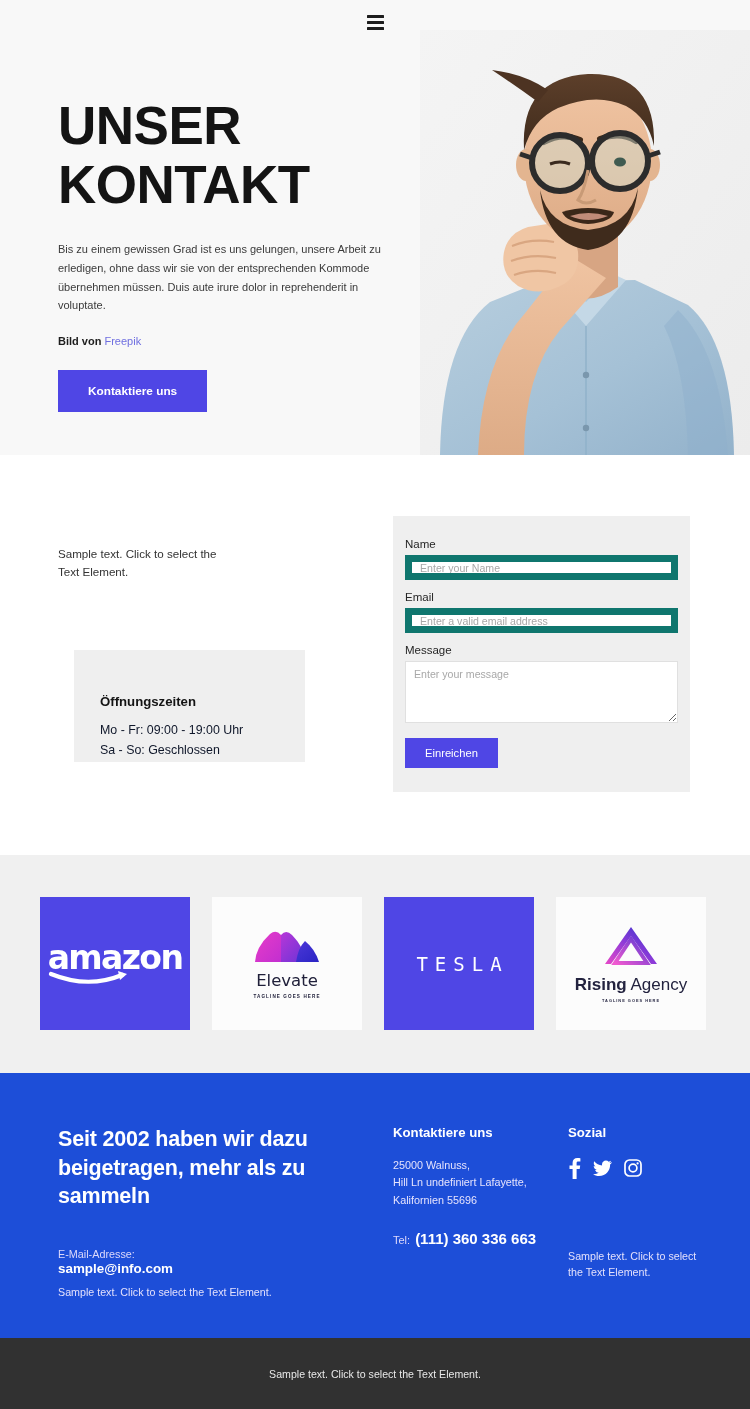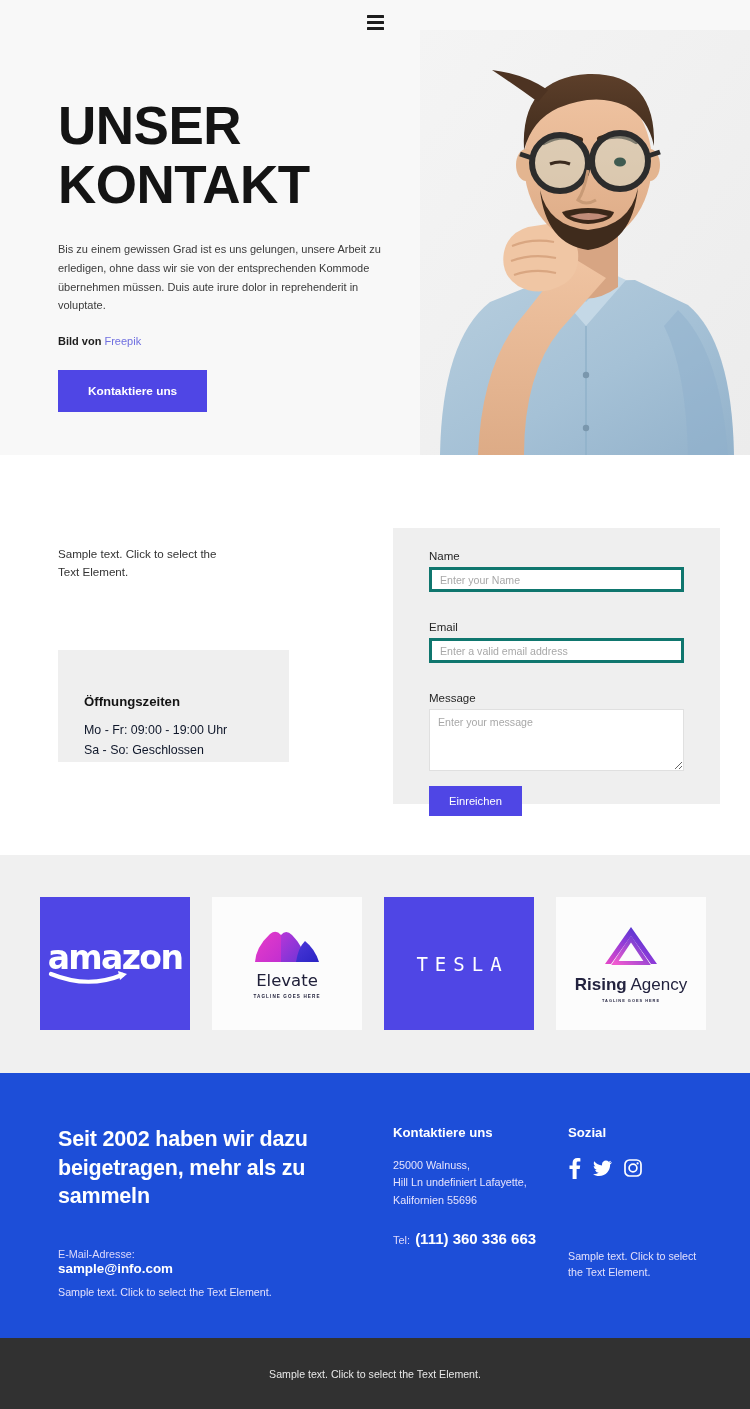--- a/index.html
+++ b/index.html
@@ -112,60 +112,60 @@
   }
   .contact-sub {
     margin-top: 16px;
     font-size: 11.6px;
     line-height: 1.55;
     color: #333;
     width: 165px;
   }
   .hours-box {
     position: absolute;
-    left: 58px; top: 650px;
+    left: 74px; top: 650px;
     width: 231px; height: 112px;
     background: #efefef;
   }
   .hours-inner { padding: 44px 0 0 26px; }
   .hours-title {
     font-size: 13.2px;
     font-weight: 700;
     color: #141414;
   }
   .hours-line {
     margin-top: 11px;
     font-size: 12.4px;
     color: #0f172a;
     line-height: 1.62;
   }
 
   .form-box {
     position: absolute;
-    left: 393px; top: 528px;
-    width: 327px; height: 276px;
+    left: 393px; top: 516px;
+    width: 297px; height: 276px;
     background: #efefef;
-    padding: 22px 36px;
+    padding: 22px 12px;
   }
   .field-label {
     font-size: 11.5px;
     color: #262626;
     margin-bottom: 5px;
     display: block;
   }
   .field-input {
     width: 100%;
     height: 25px;
-    border: 3px solid #0f766e;
+    border: 7px solid #0f766e;
     background: #fff;
     font-size: 10.6px;
     color: #333;
     padding: 0 8px;
     font-family: inherit;
-    margin-bottom: 29px;
+    margin-bottom: 11px;
     outline: none;
   }
   .field-input::placeholder { color: #a8a8a8; }
   .field-textarea {
     width: 100%;
     height: 62px;
     border: 1px solid #e0e0e0;
     background: #fff;
     font-size: 10.6px;
     color: #333;

